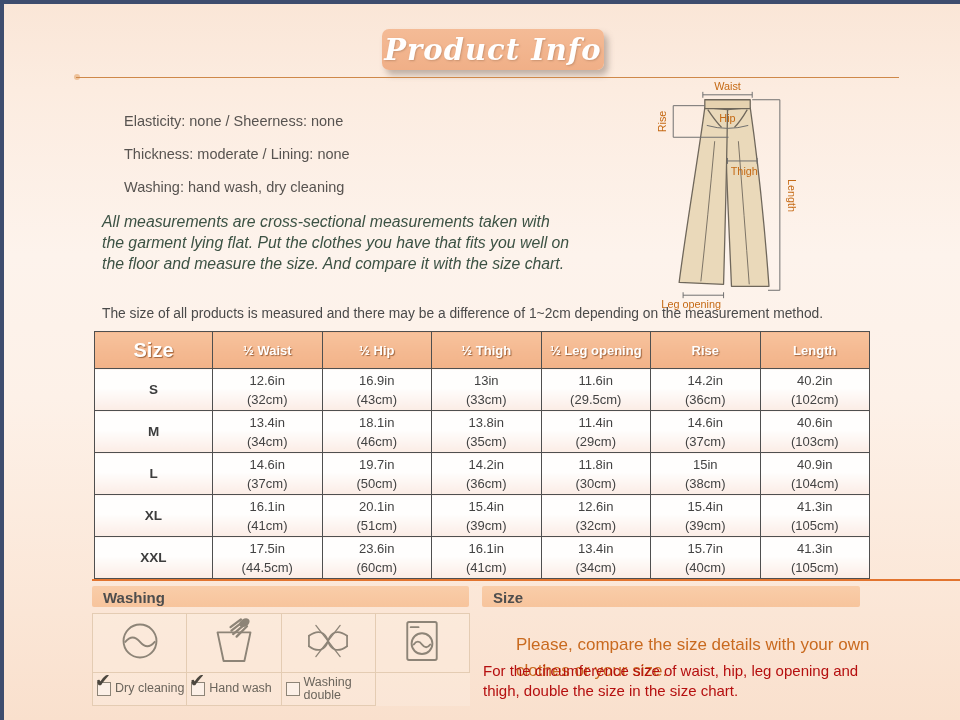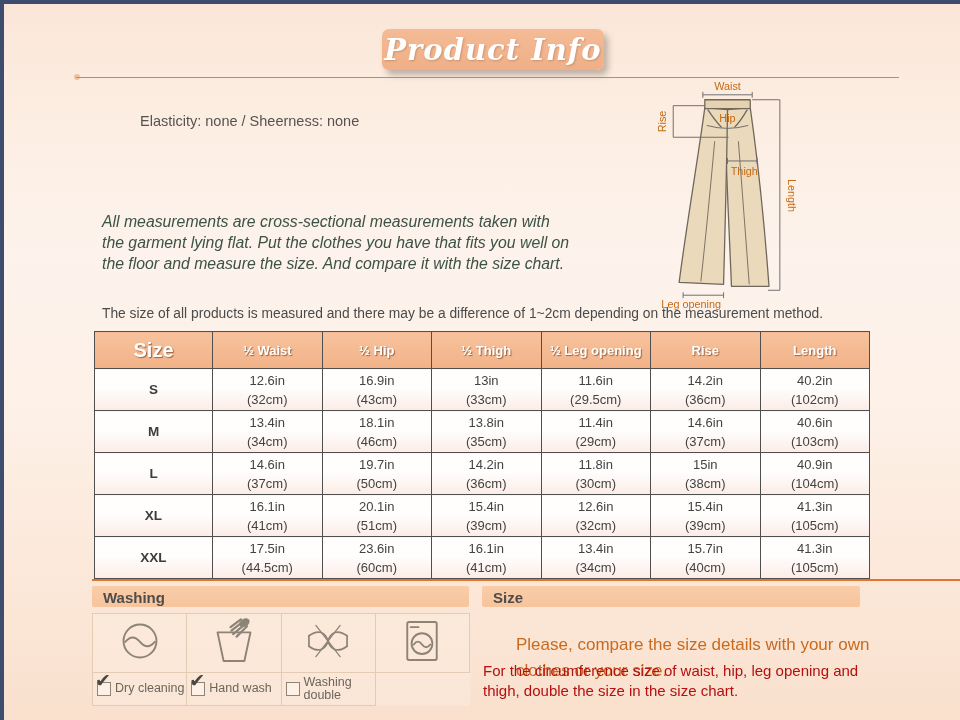--- a/index.html
+++ b/index.html
@@ -18,21 +18,21 @@
     display:flex;align-items:center;justify-content:center;
   }
   .banner span{
     font-family:"DejaVu Serif",serif;font-style:italic;font-weight:bold;
     font-size:29px;color:#ffffff;letter-spacing:1px;text-shadow:1px 1px 2px rgba(170,120,90,.55);
   }
   .hr-top{position:absolute;left:72px;top:73px;width:823px;height:1px;background:#cf8849;}
   .hr-top-dot{position:absolute;left:70px;top:70px;width:6px;height:6px;border-radius:50%;background:#eec29a;}
   
   .props{position:absolute;left:120px;top:109px;color:#575350;font-size:14.5px;}
-  .props .prop{height:33px;margin-left:16px;}
+  .props .prop{height:33px;}
   
   .measure-note{
     position:absolute;left:90px;top:207px;width:474px;
     font-style:italic;font-size:15.8px;line-height:1.33;color:#3c5244;font-weight:500;margin-left:8px;
   }
   
   .tolerance{position:absolute;left:90px;top:302px;width:790px;font-size:13.8px;color:#4a4a4a;margin-left:8px;}
   
   .diagram{position:absolute;left:648px;top:76px;width:232px;height:232px;text-align:center;}
   .diagram text{font-family:"Liberation Sans",sans-serif;fill:#c56a15;font-size:11px;}
@@ -90,20 +90,22 @@
 <div class="canvas">
 
   <div class="banner">
     <span>Product Info</span>
   </div>
   <div class="hr-top-dot"></div>
   <div class="hr-top"></div>
 
   <div class="props">
     <div class="prop">Elasticity: none / Sheerness: none</div>
+    <div class="prop">Thickness: moderate / Lining: none</div>
+    <div class="prop">Washing: hand wash, dry cleaning</div>
   </div>
 
   <div class="measure-note">All measurements are cross-sectional measurements taken with the garment lying flat. Put the clothes you have that fits you well on the floor and measure the size. And compare it with the size chart.</div>
 
   <div class="diagram">
     <svg width="232" height="232" viewBox="0 0 232 235">
 
       <g stroke="#6f675b" stroke-width="1.3" fill="#ead9ba" stroke-linejoin="round">
 
         <path d="M75,30 L98,28 C104,70 112,140 117,209 L79,209 C77,160 74,100 73,58 Z"></path>

